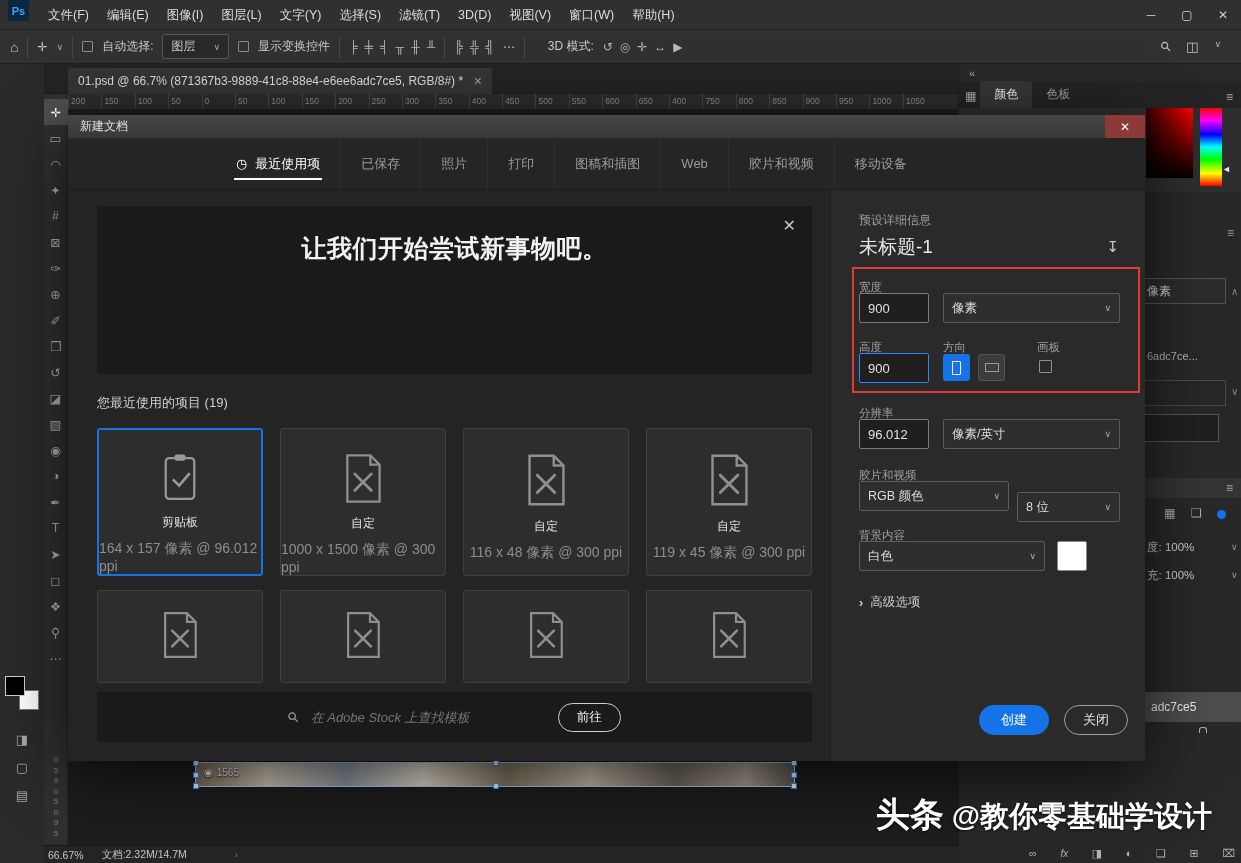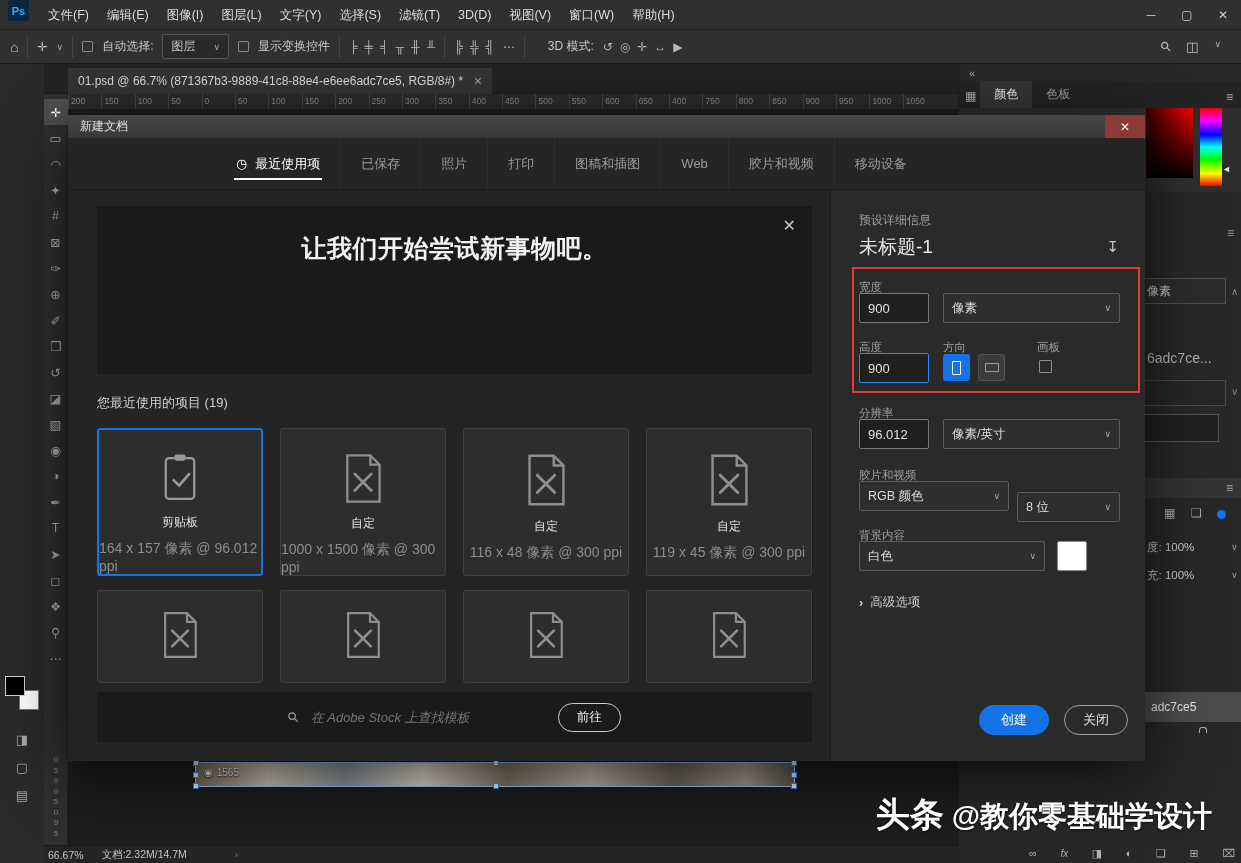--- a/index.html
+++ b/index.html
@@ -45,21 +45,21 @@
 .statusbar{position:absolute;left:44px;right:283px;bottom:0;height:18px;background:#252525;border-top:1px solid #191919;display:flex;align-items:center;font-size:10.5px;color:#c5c5c5}
 
 .dock{position:absolute;top:64px;left:958px;right:0;bottom:0;background:#282828;border-left:1px solid #1e1e1e}
 .dock-tabs{position:absolute;top:18px;left:0;right:0;height:26px;background:#242424;display:flex;align-items:flex-end}
 .dtab{padding:5px 14px;font-size:12px;color:#9c9c9c}
 .dtab.active{background:#353535;color:#e8e8e8;border-radius:3px 3px 0 0}
 .dock-panel{position:absolute;top:44px;left:0;right:0;height:84px;background:#2e2e2e}
 .csq{position:absolute;left:187px;top:44px;width:47px;height:70px;background:linear-gradient(to bottom,rgba(0,0,0,0) 0%,#000 100%),linear-gradient(to right,#3a0000 0%,#ff0000 100%)}
 .rainbow{position:absolute;left:241px;top:44px;width:22px;height:78px;background:linear-gradient(to bottom,#ff0000,#ff00ff 16%,#0000ff 34%,#00ffff 50%,#00ff00 66%,#ffff00 84%,#ff0000)}
 .frag-box{position:absolute;background:#2c2c2c;border:1px solid #555;color:#ccc;font-size:12px;display:flex;align-items:center;padding:0 7px}
-.frag-text{position:absolute;color:#b5b5b5;font-size:14px}
+.frag-text{position:absolute;color:#b5b5b5;font-size:11px}
 .dock-strip{position:absolute;left:0;right:0;background:#343434}
 .lockbody{width:9px;height:7px;background:#b0b0b0;border-radius:1px;position:relative}
 .lockbody:before{content:"";position:absolute;left:1.5px;top:-5px;width:6px;height:5px;border:1.5px solid #b0b0b0;border-bottom:none;border-radius:3px 3px 0 0}
 .dock-foot{position:absolute;left:70px;right:6px;bottom:2px;height:16px;display:flex;justify-content:space-between;align-items:center;color:#b0b0b0;font-size:11px}
 
 .dialog{position:absolute;left:68px;top:115px;width:1077px;height:646px;background:#fca5a5;box-shadow:0 14px 60px rgba(0,0,0,.7);z-index:10}
 .dlg-title{position:absolute;top:0;left:0;right:0;height:23px;background:linear-gradient(#464646,#383838);display:flex;align-items:center;padding-left:12px;font-size:12px;color:#e0e0e0}
 .dlg-close{position:absolute;right:0;top:0;width:40px;height:23px;background:#8c3a38;color:#fff;display:flex;align-items:center;justify-content:center;font-size:12px}
 .ntabs{position:absolute;top:23px;left:0;right:0;height:52px;background:#252525;display:flex;align-items:center;padding-left:148px;border-bottom:1px solid #1c1c1c}
 .ntab{padding:0 20px;font-size:13px;color:#9b9b9b;position:relative;height:100%;display:flex;align-items:center;gap:8px}

